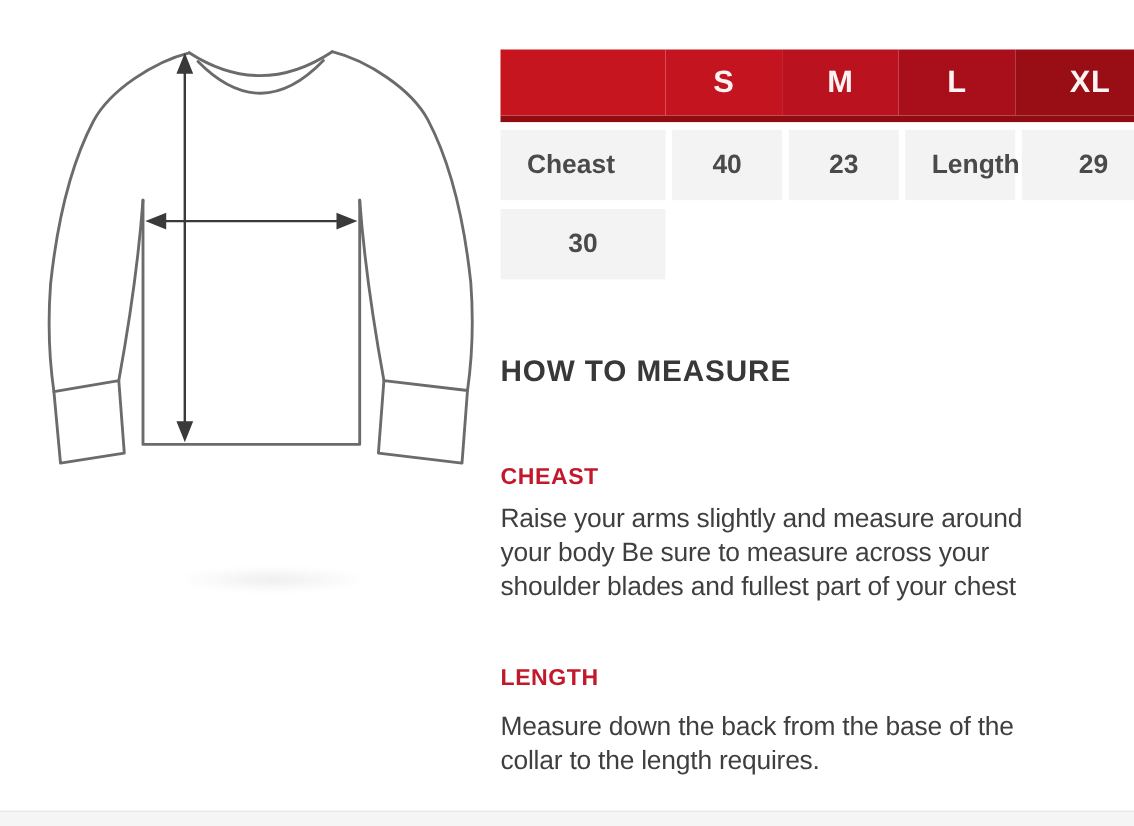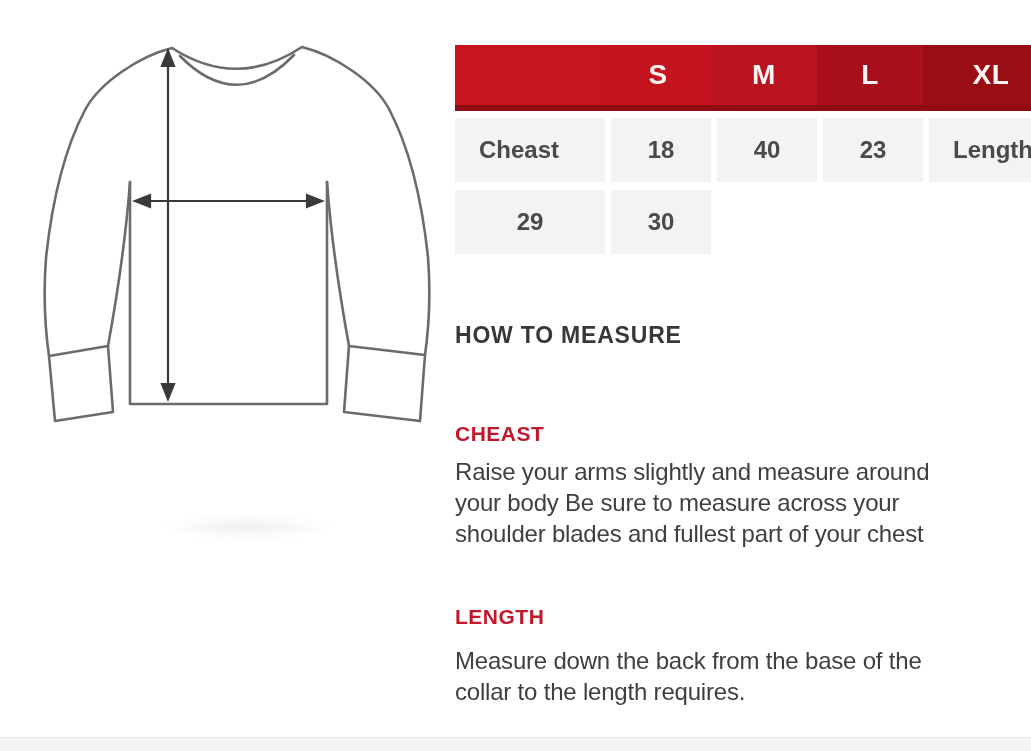--- a/index.html
+++ b/index.html
@@ -55,21 +55,21 @@
     background: var(--row-bg, #f4f3f4);
     display: flex; align-items: center; justify-content: center;
     color: var(--table-text, #4a4a4a);
     font-size: 24px; font-weight: 600;
   }
   .body-cell.row-label { justify-content: flex-start; padding-left: 24px; }
 
   
   .howto-title {
     position: absolute; left: 455px; top: 322px;
-    font-size: 23px; font-weight: 800; letter-spacing: 0.8px;
+    font-size: 27px; font-weight: 800; letter-spacing: 0.8px;
     color: var(--title-text, #383838);
   }
   .measure-heading {
     font-size: 21px; font-weight: 800; letter-spacing: 0.5px;
     color: var(--accent-red, #c2182b);
   }
   .measure-text {
     font-size: 24px; line-height: 31px;
     color: var(--body-text, #3f3f3f);
     white-space: pre-line;
@@ -134,21 +134,20 @@
   <div class="size-table">
     <div class="size-table-header">
       <div class="header-cell" style="background: rgb(199, 21, 31);"></div>
       <div class="header-cell" style="background: rgb(196, 20, 31);">S</div>
       <div class="header-cell" style="background: rgb(186, 18, 30);">M</div>
       <div class="header-cell" style="background: rgb(169, 15, 26);">L</div>
       <div class="header-cell" style="background: rgb(153, 13, 21);">XL</div>
     </div>
     <div class="size-table-body">
       <div class="body-cell row-label">Cheast</div>
-      <div class="body-cell">18</div>
       <div class="body-cell">40</div>
       <div class="body-cell">23</div>
       <div class="body-cell row-label">Length</div>
       <div class="body-cell">29</div>
       <div class="body-cell">30</div>
     </div>
   </div>
 
   <div class="howto-title">HOW TO MEASURE</div>
 

